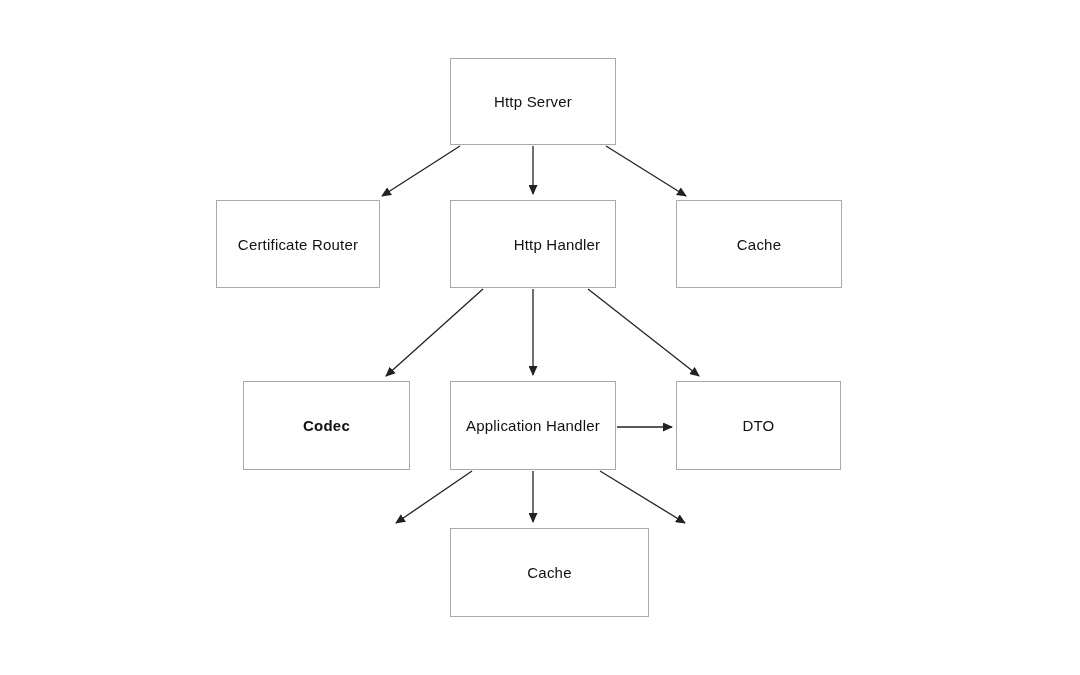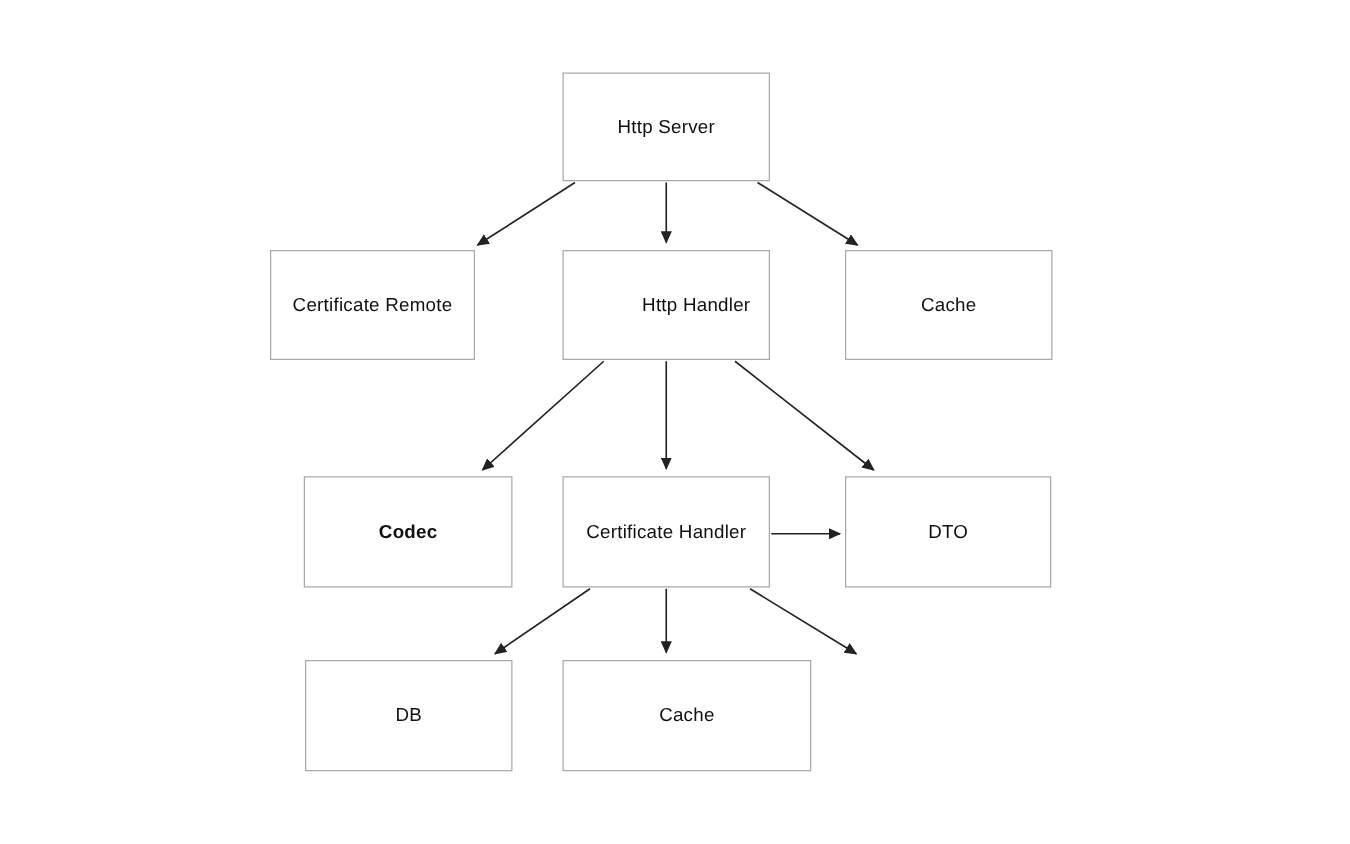--- a/index.html
+++ b/index.html
@@ -70,37 +70,34 @@
     <line x1="617" y1="427" x2="672" y2="427" marker-end="url(#arrowhead)"></line>
     <line x1="472" y1="471" x2="396" y2="523" marker-end="url(#arrowhead)"></line>
     <line x1="533" y1="471" x2="533" y2="522" marker-end="url(#arrowhead)"></line>
     <line x1="600" y1="471" x2="685" y2="523" marker-end="url(#arrowhead)"></line>
   </svg>
 
   <div class="node" id="node-http-server">
     <span>Http Server</span>
   </div>
   <div class="node" id="node-certificate-manager">
-    <span>Certificate Remote</span>
+    <span>Certificate Router</span>
   </div>
   <div class="node" id="node-http-handler">
     <span>Http Handler</span>
   </div>
   <div class="node" id="node-router">
     <span>Cache</span>
   </div>
   <div class="node" id="node-codec">
     <span>Codec</span>
   </div>
   <div class="node" id="node-application-handler">
-    <span>Certificate Handler</span>
+    <span>Application Handler</span>
   </div>
   <div class="node" id="node-dto">
     <span>DTO</span>
-  </div>
-  <div class="node" id="node-db">
-    <span>DB</span>
   </div>
   <div class="node" id="node-cache">
     <span>Cache</span>
   </div>
 
 </div>
 
 </body></html>

